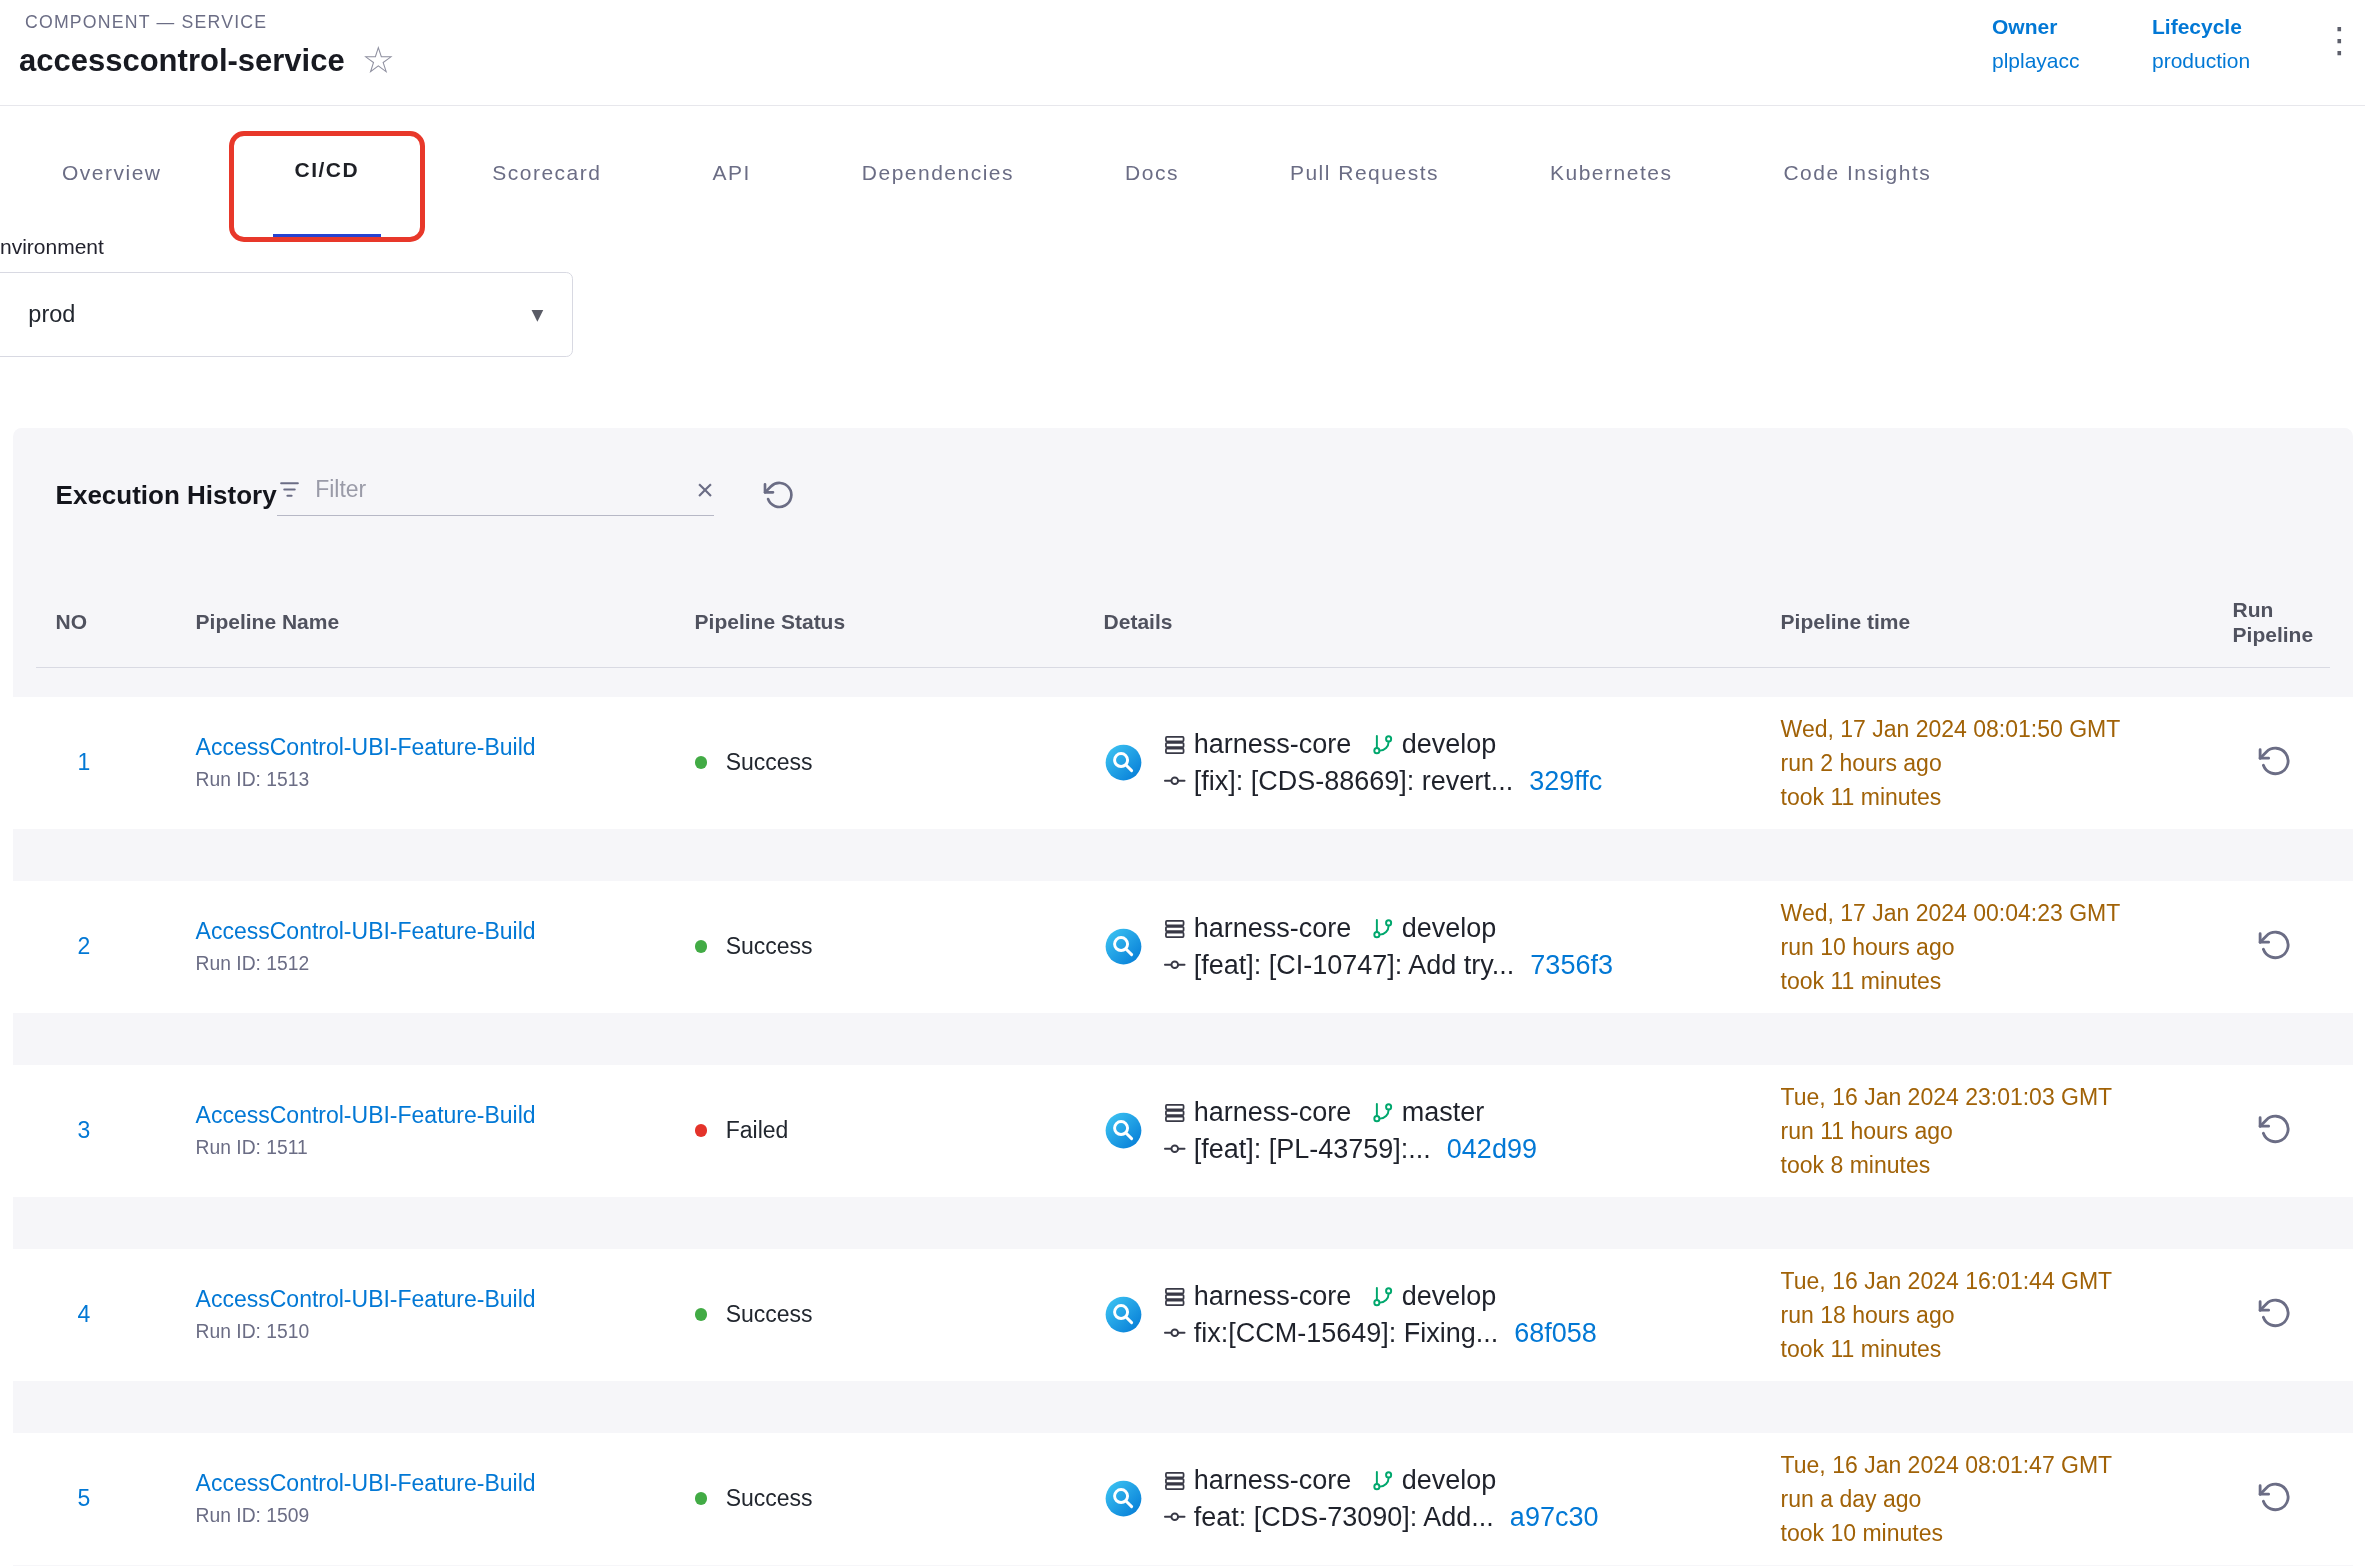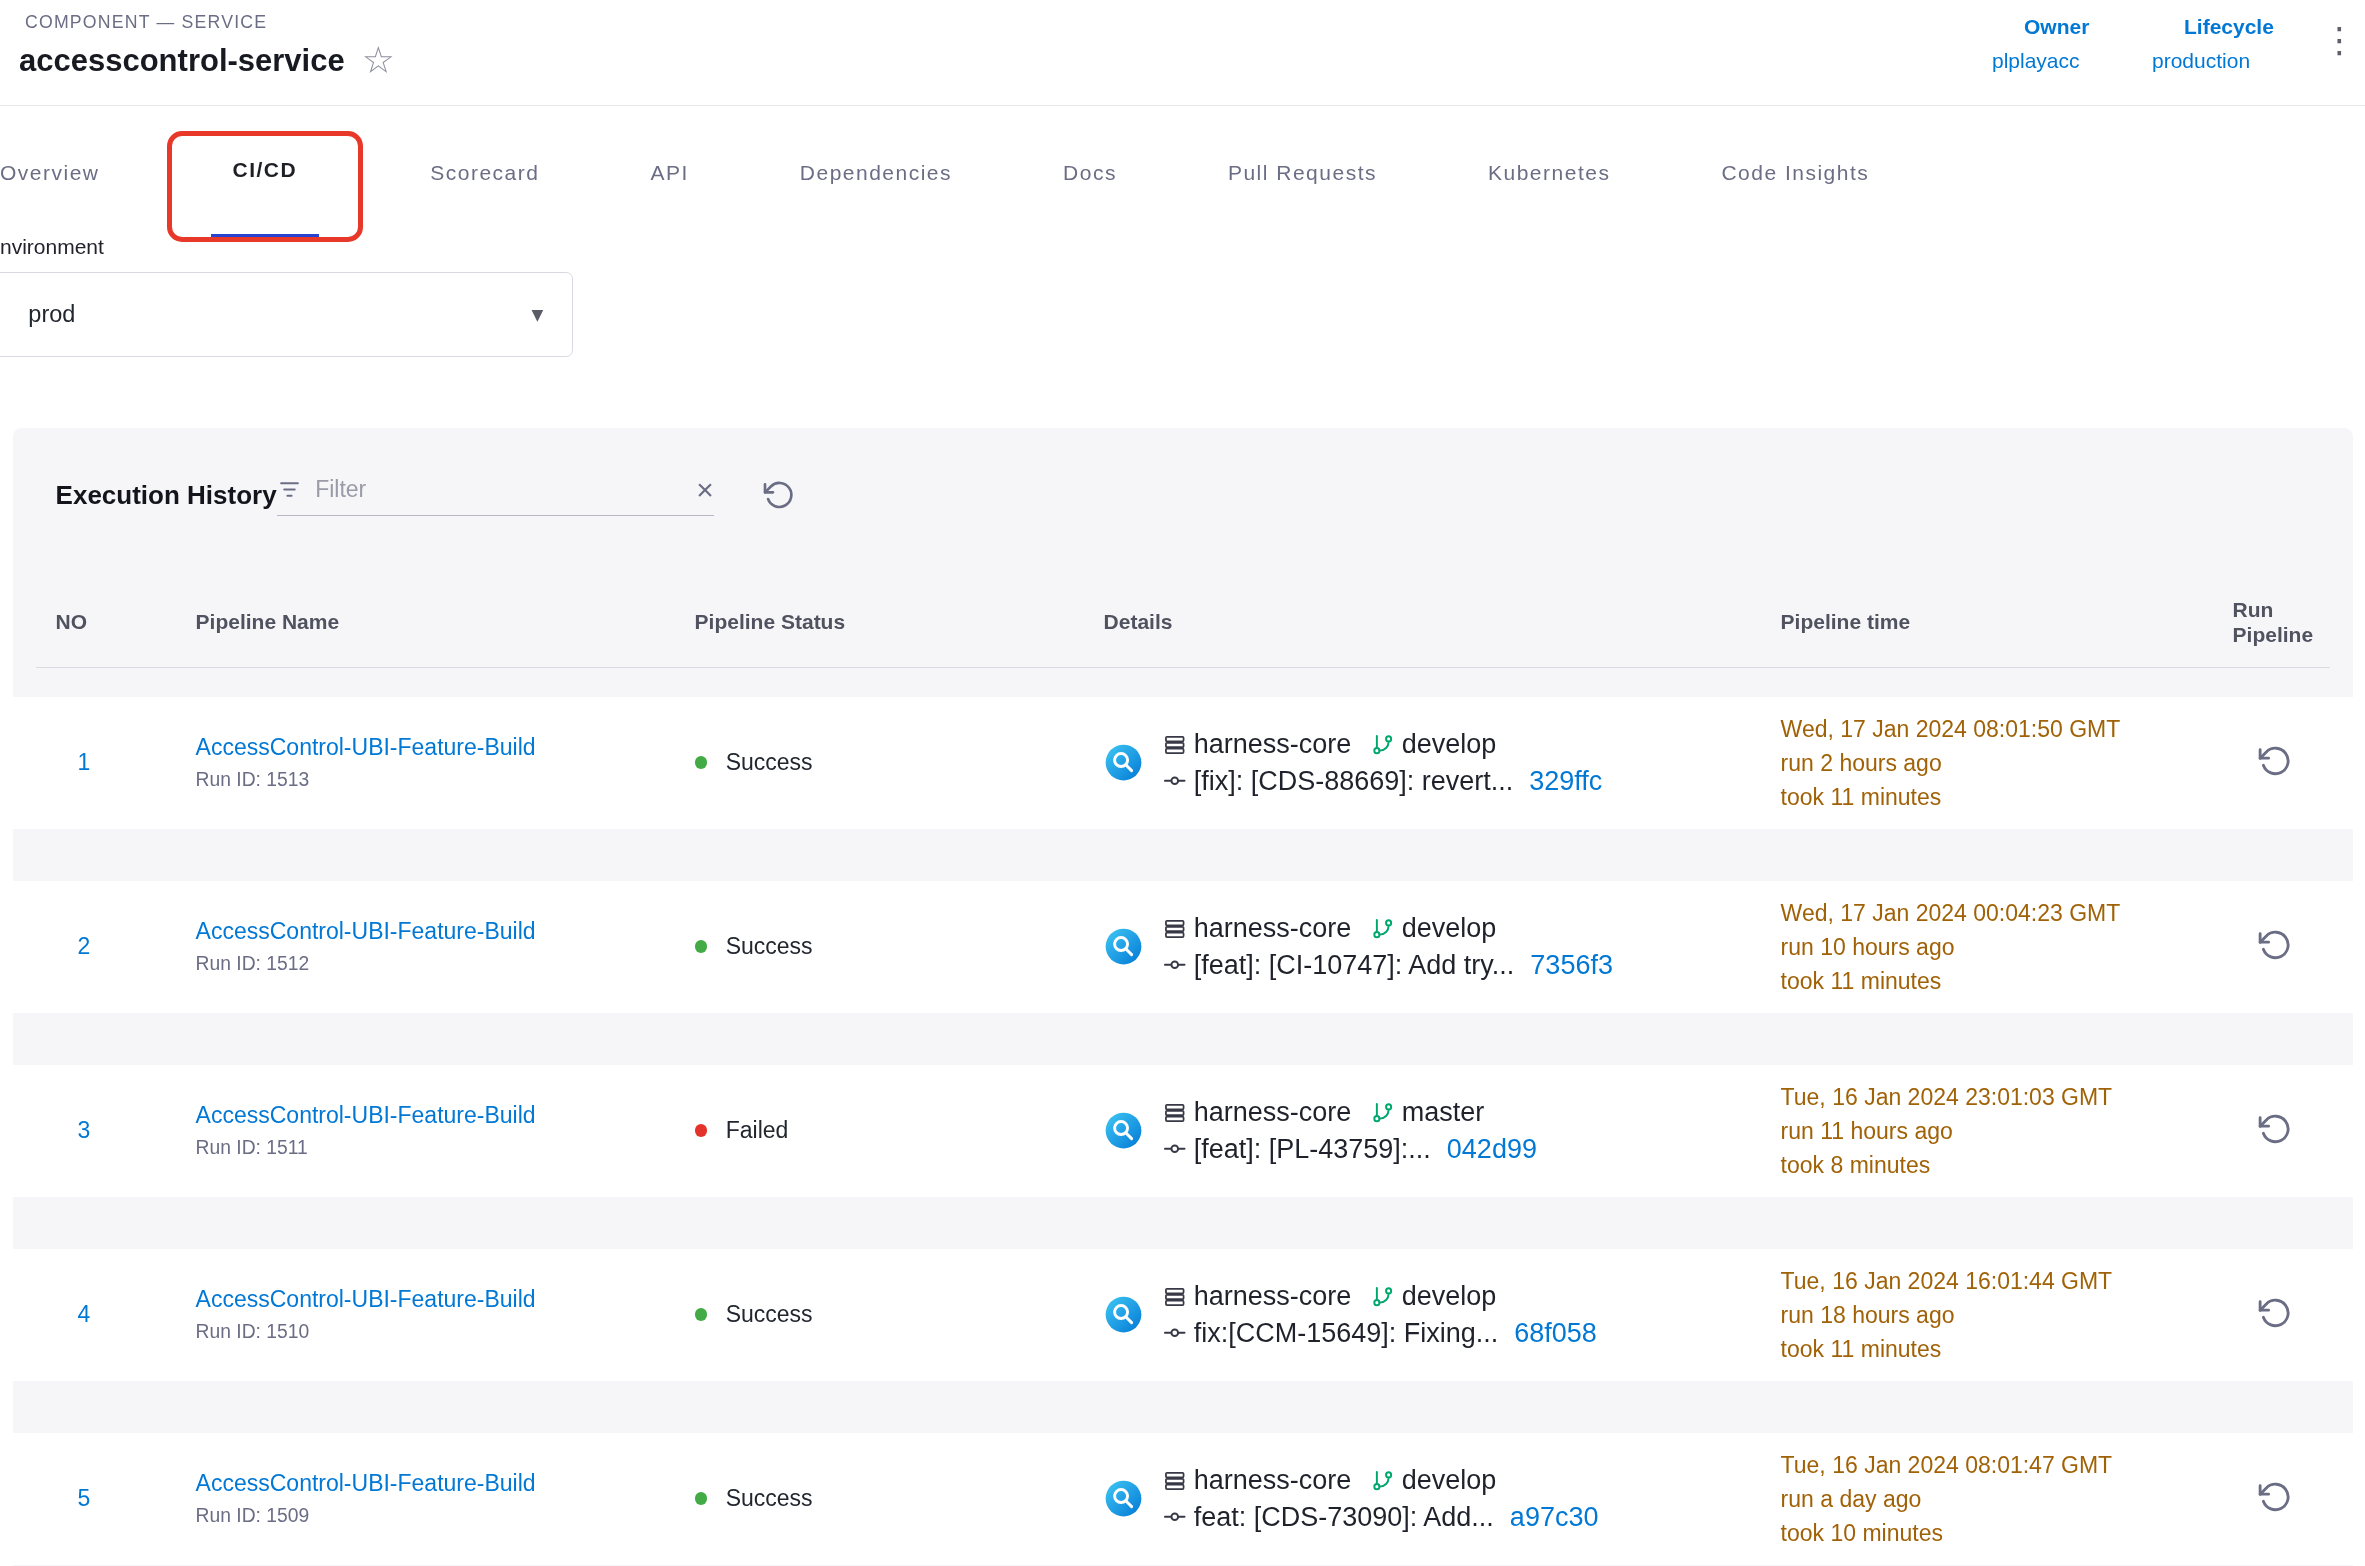--- a/index.html
+++ b/index.html
@@ -13,28 +13,28 @@
     font-family:"Liberation Sans","DejaVu Sans",sans-serif;color:var(--ink);}
 
   
   .header{position:relative;height:106px;background:#fff;border-bottom:0.8px solid #e7e7ec;}
   .breadcrumb{position:absolute;left:25px;top:11.8px;font-size:17.7px;letter-spacing:1.2px;
     color:#6b6d85;font-weight:500;}
   .title-row{position:absolute;left:19px;top:42px;display:flex;align-items:center;gap:17px;}
   .page-title{font-size:31px;font-weight:700;color:#181a21;}
   .star{font-size:37px;color:#8f90a0;line-height:1;cursor:pointer;}
   .meta{position:absolute;top:15px;display:flex;flex-direction:column;gap:10px;font-size:21px;}
-  .meta .lbl{color:var(--blue);font-weight:700;margin-left:32px;}
+  .meta .lbl{color:var(--blue);font-weight:700;}
   .meta .val{color:var(--blue);font-weight:400;cursor:pointer;}
   .meta.owner{left:1992px;}
   .meta.lifecycle{left:2152px;}
   .kebab{position:absolute;left:2322px;top:22px;font-size:35px;color:#5d5f6b;cursor:pointer;line-height:1;}
 
   
-  .tabs{height:133px;display:flex;align-items:stretch;gap:111px;background:#fff;}
+  .tabs{height:133px;display:flex;align-items:stretch;padding-left:62px;gap:111px;background:#fff;}
   .tab{display:flex;align-items:center;font-size:21px;color:#6b6d85;font-weight:500;
     letter-spacing:1.5px;cursor:pointer;white-space:nowrap;}
   .tab.active{color:#1e2026;font-weight:700;padding:0 22px;border-bottom:5px solid #2743d0;position:relative;}
   .annotation{position:absolute;left:-44px;right:-44px;top:25px;bottom:-7.6px;
     border:5px solid #e8382a;border-radius:15px;pointer-events:none;}
 
   
   .env-label{font-size:21px;color:#23232e;margin-top:-5px;height:25px;line-height:25px;}
   .env-select{margin-top:12.6px;margin-left:-6.7px;width:580px;height:85px;background:#fff;
     border:0.8px solid #d8d9e2;border-radius:6.7px;display:flex;align-items:center;

